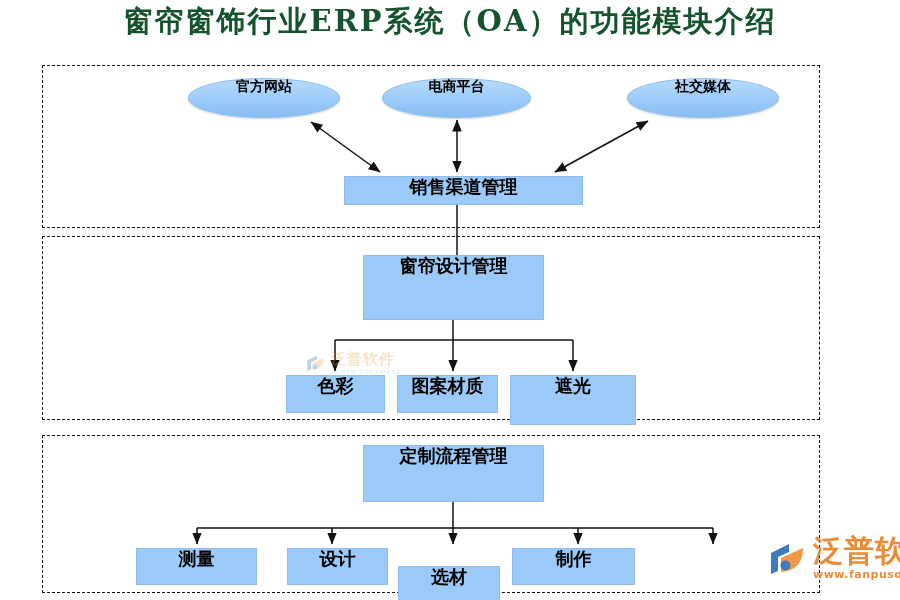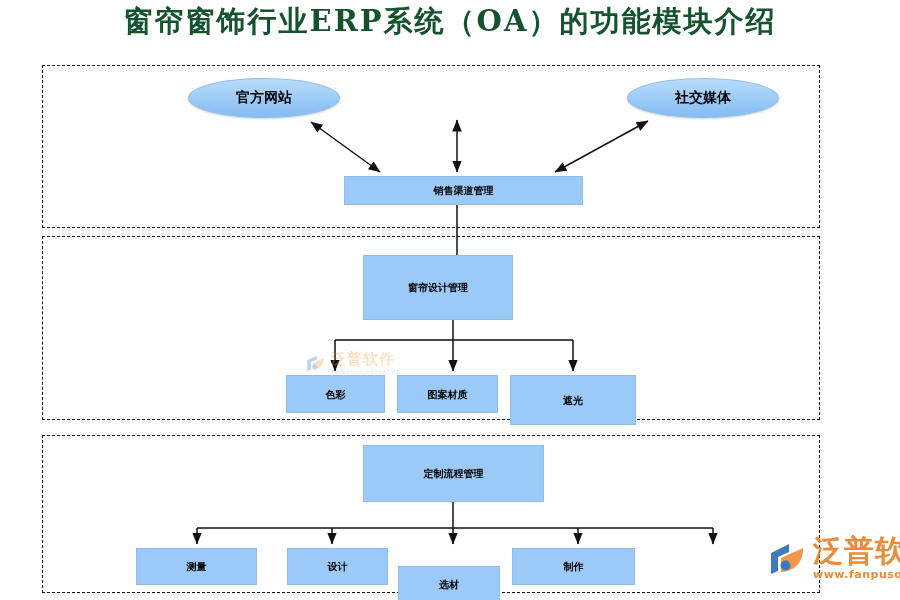--- a/index.html
+++ b/index.html
@@ -41,33 +41,33 @@
     border: 1.6px dashed #111111;
     box-sizing: border-box;
     background: transparent;
   }
 
   
   .node {
     position: absolute;
     box-sizing: border-box;
     display: flex;
-    align-items: center;
+    align-items: flex-start;
     justify-content: center;
     color: #000000;
     font-weight: bold;
     font-family: "DejaVu Sans", "Liberation Sans", sans-serif;
     text-align: center;
     line-height: 1.1;
     z-index: 4;
   }
   .node.box {
     background: #9BCAF8;
     border: 1px solid #8FBDE8;
-    font-size: 10px;
+    font-size: 18px;
   }
   .node.ellipse {
     border-radius: 50%;
     background: linear-gradient(180deg, #B7DCFB 0%, #9BCAF8 55%, #86BDF3 100%);
     border: 1px solid #8FBDE8;
     font-size: 14px;
     box-shadow: 0 1px 2px rgba(0,0,0,0.18);
   }
 
   
@@ -166,28 +166,31 @@
     <line x1="197" y1="528" x2="197" y2="544" stroke="#111111" stroke-width="1.5" marker-end="url(#arrow-end)"></line>
     <line x1="332" y1="528" x2="332" y2="544" stroke="#111111" stroke-width="1.5" marker-end="url(#arrow-end)"></line>
     <line x1="453" y1="528" x2="453" y2="544" stroke="#111111" stroke-width="1.5" marker-end="url(#arrow-end)"></line>
     <line x1="578" y1="528" x2="578" y2="544" stroke="#111111" stroke-width="1.5" marker-end="url(#arrow-end)"></line>
     <line x1="713" y1="528" x2="713" y2="544" stroke="#111111" stroke-width="1.5" marker-end="url(#arrow-end)"></line>
   </svg>
 
   <div class="node ellipse" style="left:188px; top:78px; width:152px; height:40px;">
     <span>官方网站</span>
   </div>
+  <div class="node ellipse" style="left:382px; top:78px; width:149px; height:40px;">
+    <span>电商平台</span>
+  </div>
   <div class="node ellipse" style="left:627px; top:78px; width:152px; height:40px;">
     <span>社交媒体</span>
   </div>
   <div class="node box" style="left:344px; top:176px; width:239px; height:29px;">
     <span>销售渠道管理</span>
   </div>
 
-  <div class="node box" style="left:363px; top:255px; width:150px; height:65px;">
+  <div class="node box" style="left:363px; top:255px; width:181px; height:65px;">
     <span>窗帘设计管理</span>
   </div>
   <div class="node box" style="left:286px; top:375px; width:99px; height:38px;">
     <span>色彩</span>
   </div>
   <div class="node box" style="left:397px; top:375px; width:101px; height:38px;">
     <span>图案材质</span>
   </div>
   <div class="node box" style="left:510px; top:375px; width:126px; height:50px;">
     <span>遮光</span>

